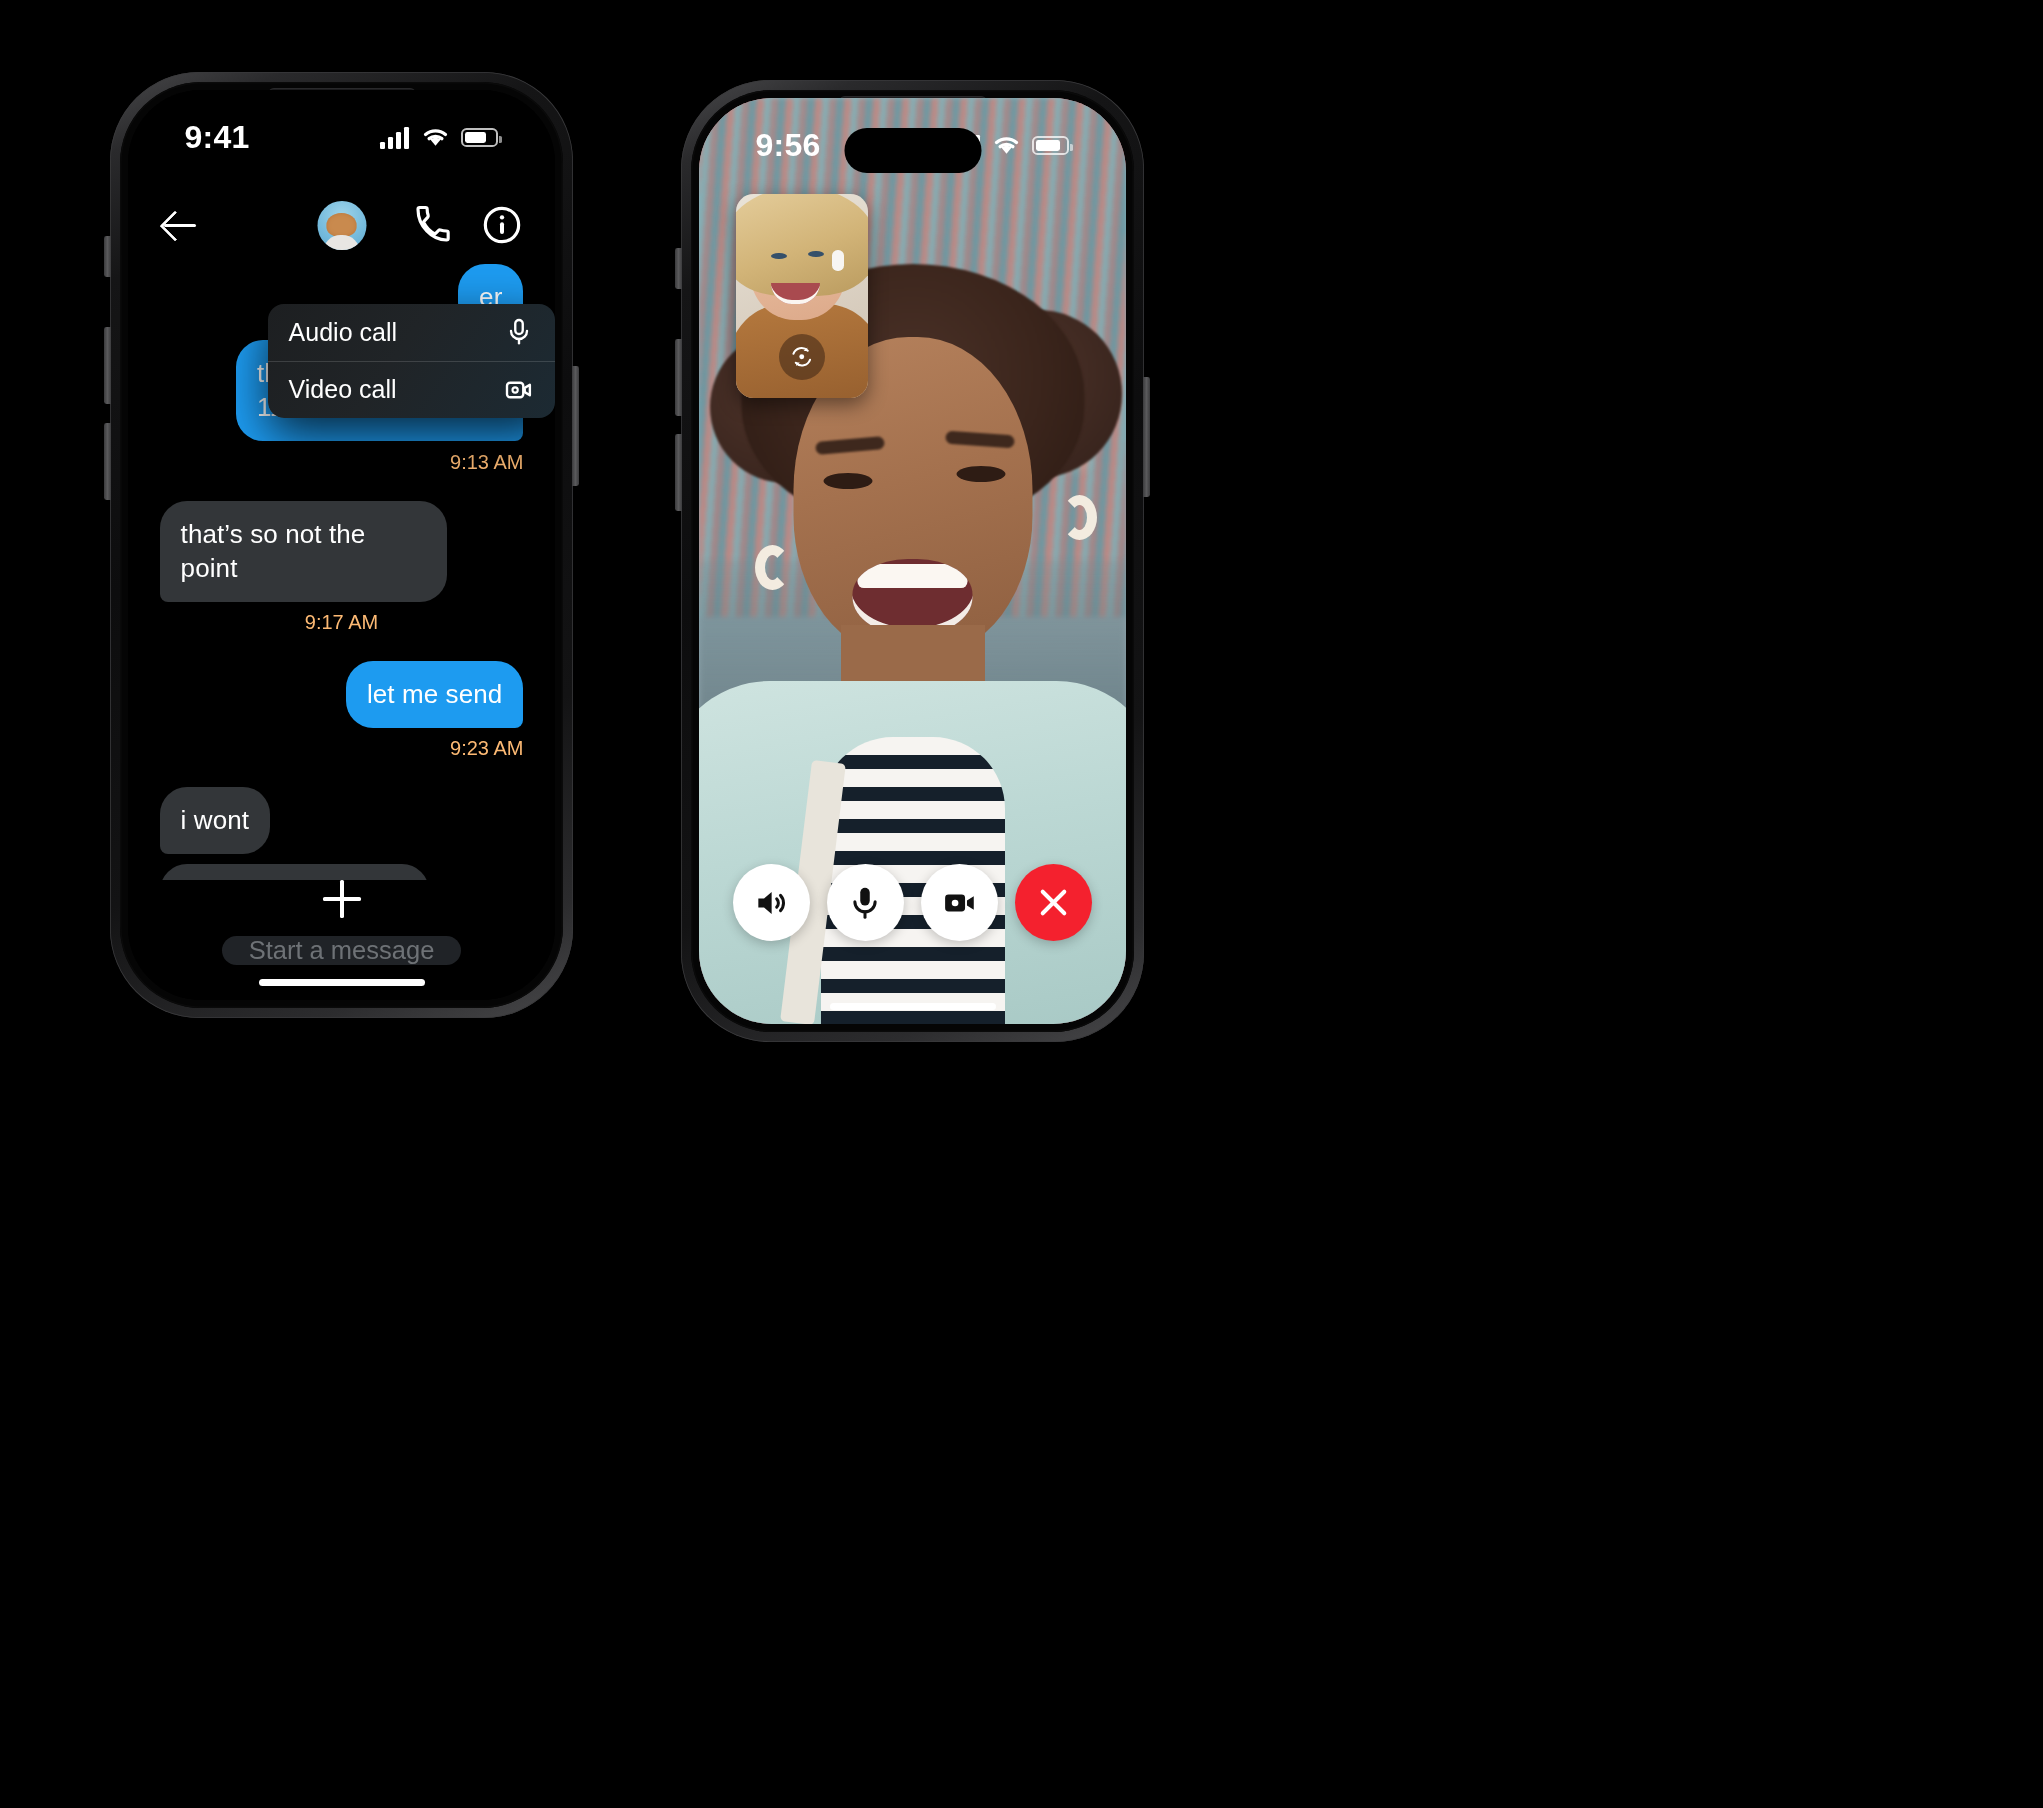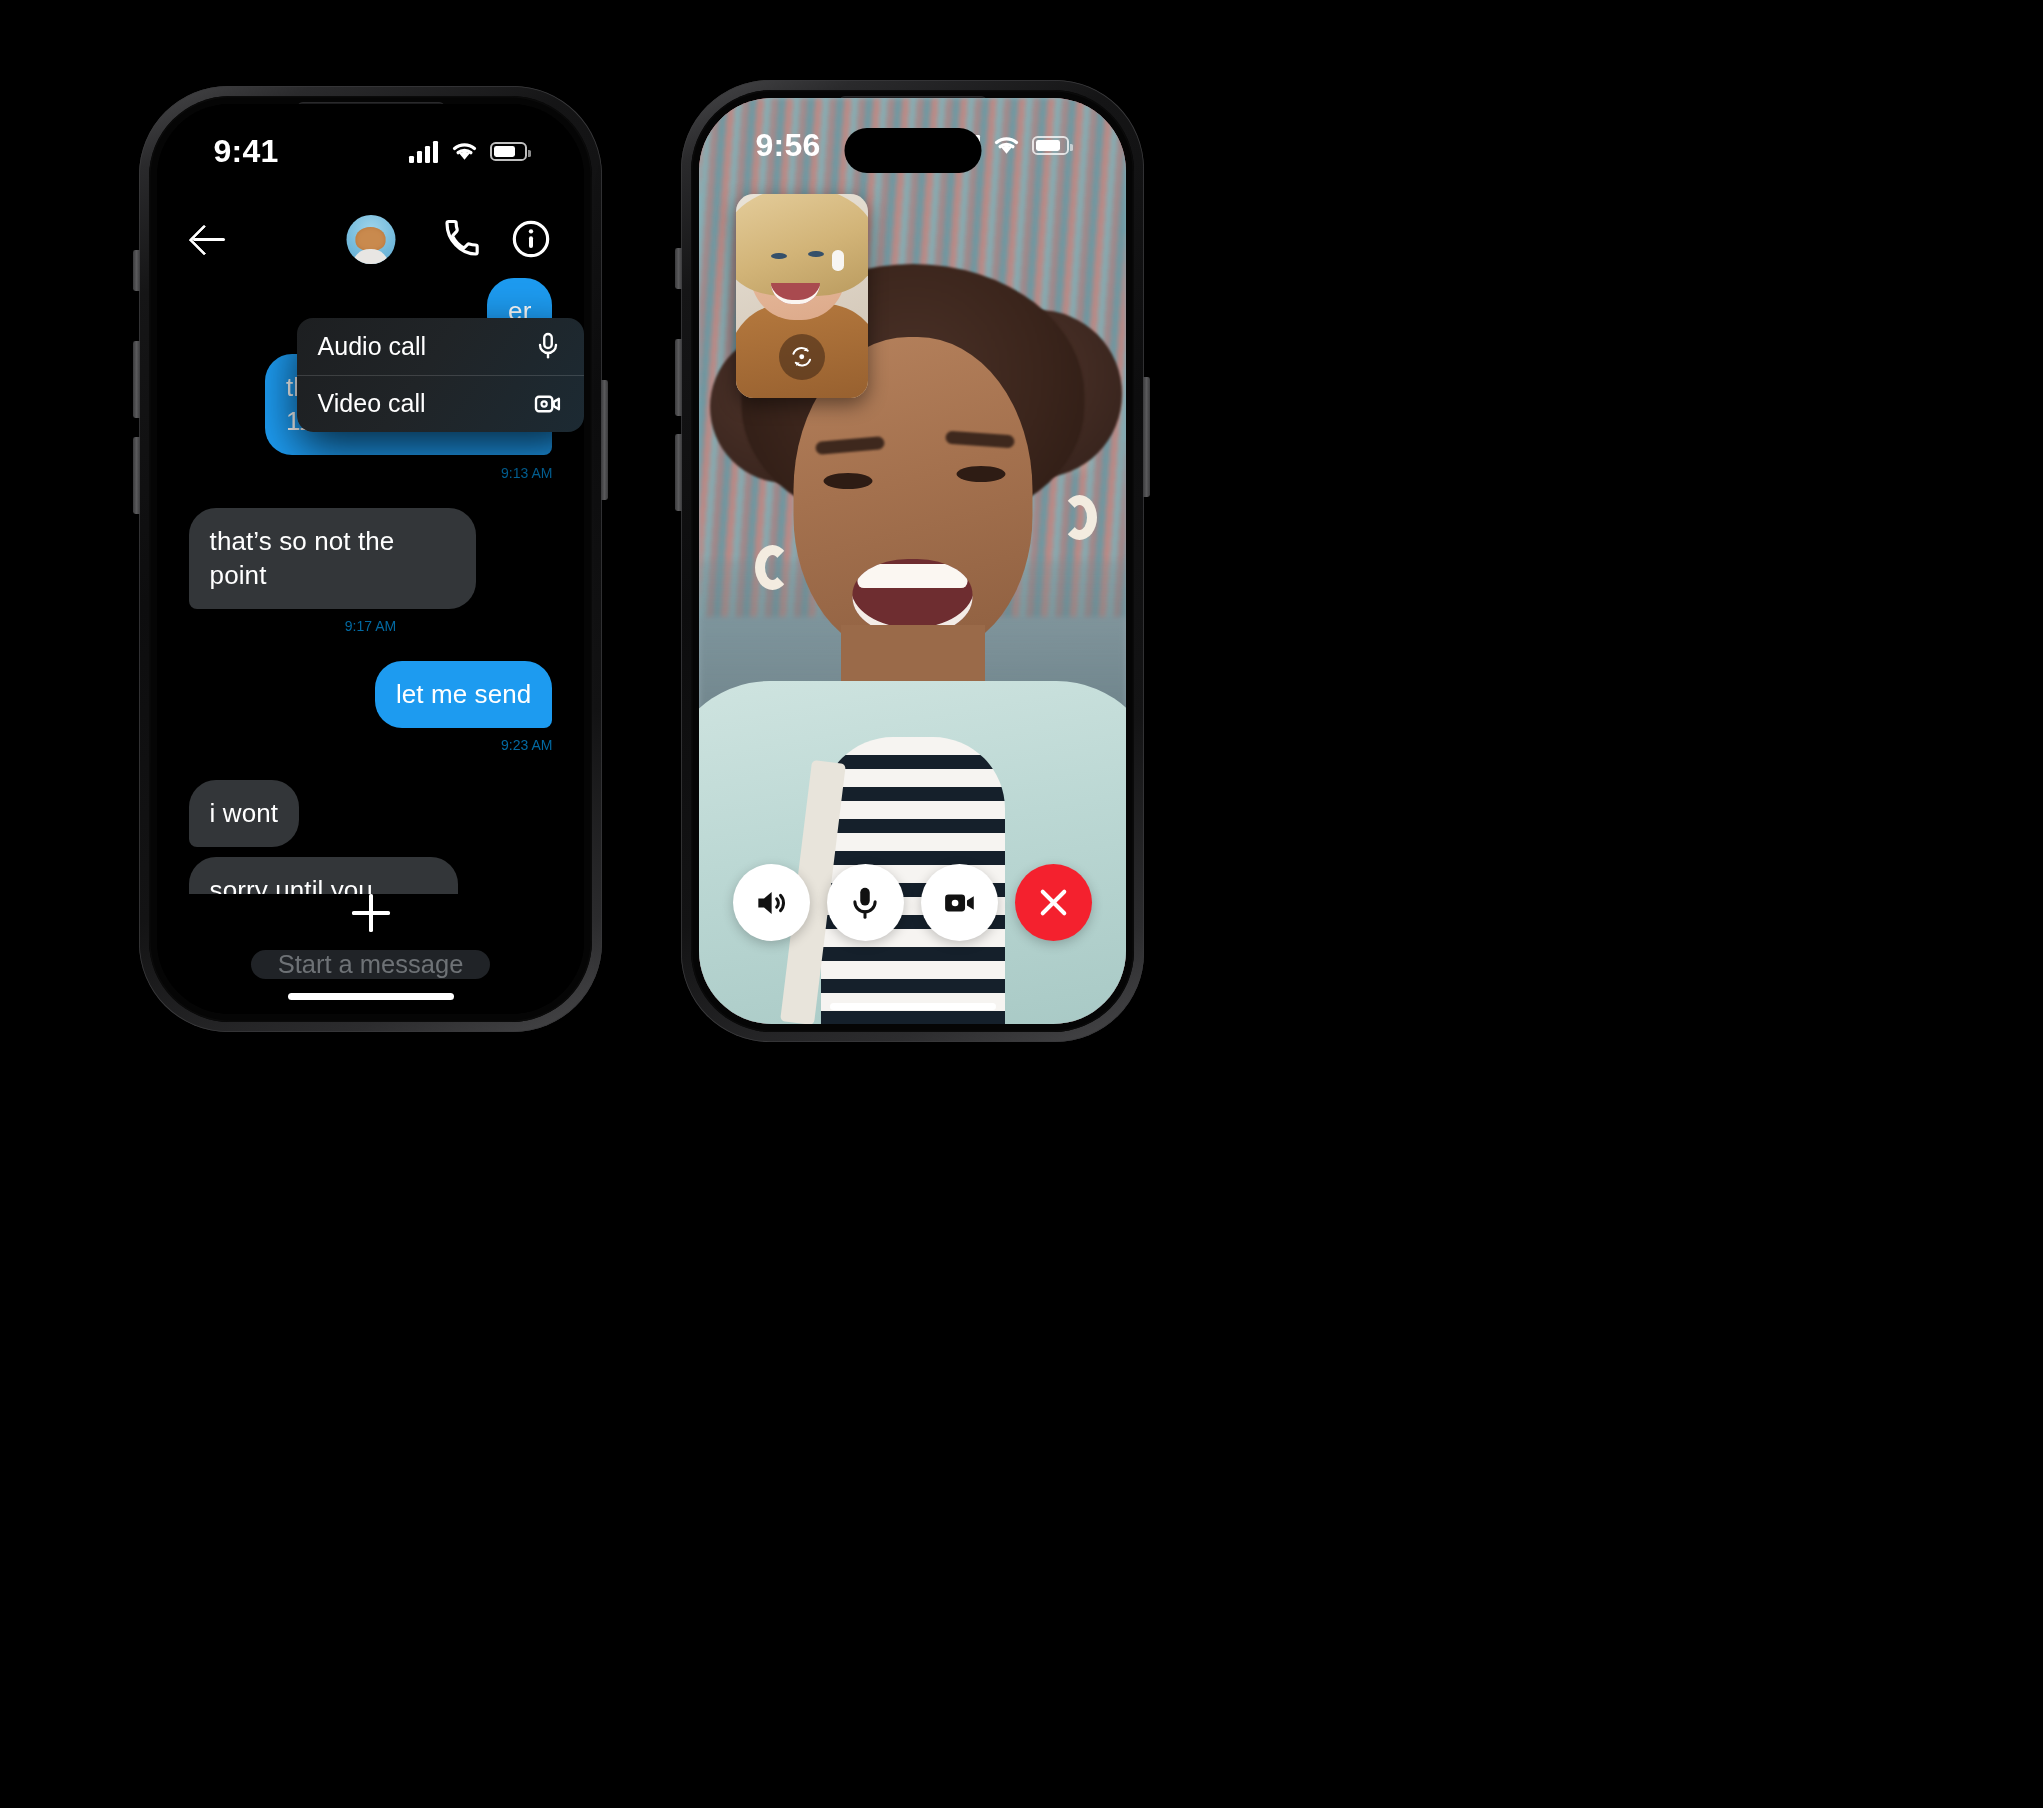--- a/index.html
+++ b/index.html
@@ -56,21 +56,21 @@
     width:37px; height:19px; border:2.4px solid rgba(255,255,255,.75);
     border-radius:5.6px; position:relative; padding:1.6px;
   }
   .ic-batt::after{
     content:""; position:absolute; right:-5.6px; top:5.6px; width:3.2px; height:7.2px;
     background:rgba(255,255,255,.55); border-radius:0 1.6px 1.6px 0;
   }
   .ic-batt em{ display:block; height:100%; background:#fff; border-radius:2.4px; }
 
   
-  #phone-left{ left:110px; top:86px; width:463px; height:946px;margin-left:29px; }
+  #phone-left{ left:110px; top:72px; width:463px; height:946px; }
   #phone-left{ width:463px; height:946px; }
   .dm-screen{ background:#000; position:relative; width:100%; height:100%; }
 
   .dm-topbar{
     position:absolute; top:97px; left:0; right:0; height:77px;
     display:flex; align-items:center; padding:0 32px; z-index:30;
   }
   .back-arrow{ width:41px; height:41px; position:relative; cursor:pointer; }
   .back-arrow::before{
     content:""; position:absolute; left:4.8px; top:19px; width:32px; height:3.2px; background:#fff; border-radius:1.6px;
@@ -102,21 +102,21 @@
   .thread{ position:absolute; top:174px; left:0; right:0; bottom:120px; padding:0 32px; overflow:hidden; }
   .row{ display:flex; }
   .row.out{ justify-content:flex-end; }
   .row.in{ justify-content:flex-start; }
   .bub{
     max-width:79%; padding:16px 21px; font-size:26px; line-height:1.33;
     color:#fff; letter-spacing:0.1px; word-wrap:break-word;
   }
   .bub.out{ background:#1d9bf0; border-radius:27px 27px 8px 27px; }
   .bub.in{ background:#333639; border-radius:27px 27px 27px 8px; }
-  .stamp{ font-size:14px; color:#0369a1; margin-top:9.6px; }
+  .stamp{ font-size:20px; color:#fdba74; margin-top:9.6px; }
   .stamp.out{ text-align:right; }
   .stamp.in{ text-align:center; }
   .gap-lg{ height:27px; }
   .gap-sm{ height:9.6px; }
 
   
   .composer{
     position:absolute; left:0; right:0; bottom:45px; height:75px;
     display:flex; align-items:center; padding:0 30px; gap:17.6px; z-index:20;flex-direction:column;
   }

